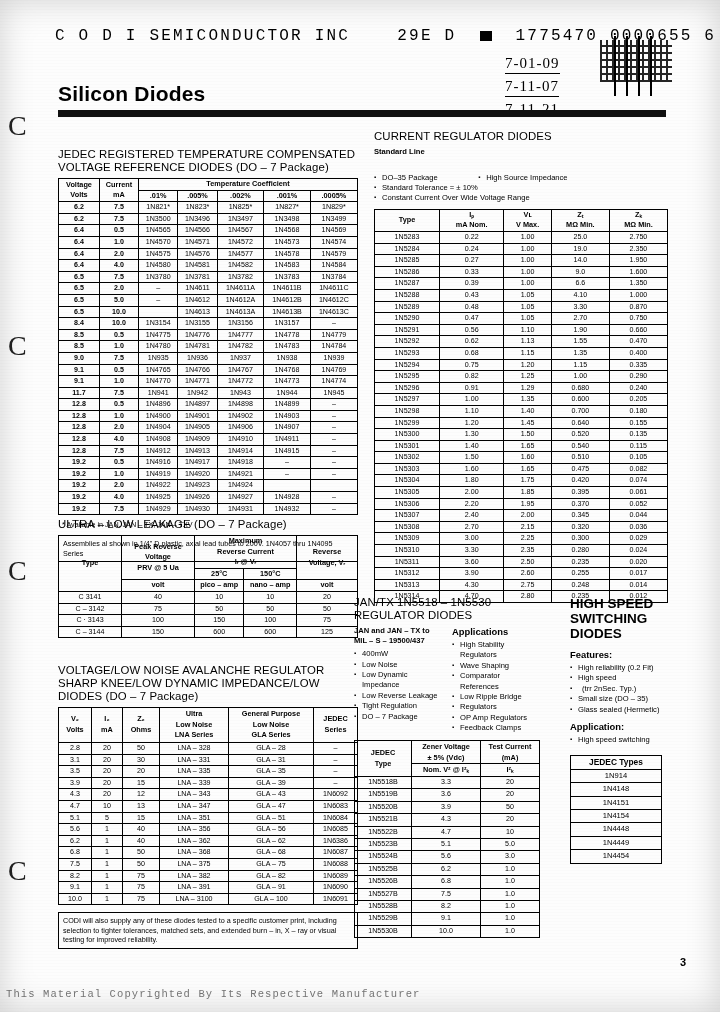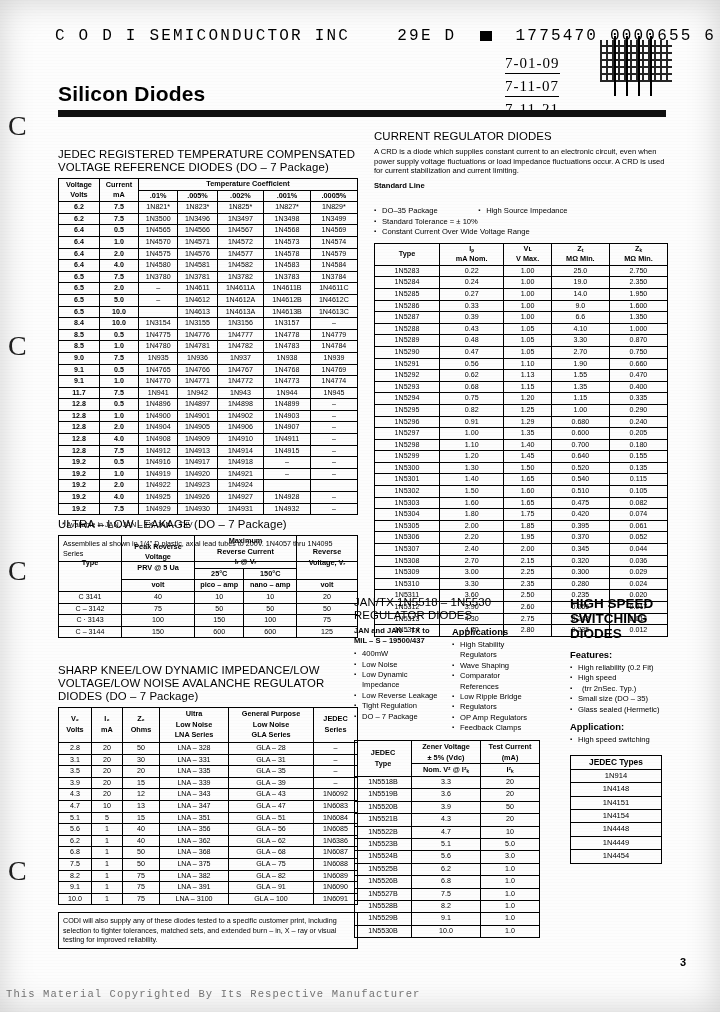--- a/index.html
+++ b/index.html
@@ -402,21 +402,20 @@
             <td>–</td>
           </tr>
         </tbody>
     </table>
     <div class="star">* Available in JAN, JAN – TX, JAN – TXV</div>
     <div class="note">Assemblies al shown in 1/4" D plastic, axial lead tubes to 200V. 1N4057 thru 1N4095 Series</div>
   </div>
 
   <div id="crd">
     <div class="h2 sec-t">CURRENT REGULATOR DIODES</div>
-    <div class="body" style="margin-bottom:5px">A CRD is a diode which supplies constant current to an electronic circuit, even when power supply voltage fluctuations or load impedance fluctuations occur. A CRD is used for current stabilization and current limiting.</div>
     <div class="body" style="font-weight:bold;margin-bottom:16px">Standard Line</div>
     <ul class="bul" style="margin-bottom:5px">
       <li style="display:inline-block;width:94px">DO–35 Package</li>
       <li style="display:inline-block;width:140px">High Source Impedance</li>
       <li>Standard Tolerance = ± 10%</li>
       <li>Constant Current Over Wide Voltage Range</li>
     </ul>
     <table class="tb" id="crdtbl">
       <thead>
         <tr>
@@ -730,22 +729,22 @@
             <td>600</td>
             <td>600</td>
             <td>125</td>
           </tr>
         </tbody>
     </table>
   </div>
 
   <div id="skn">
     <div class="h2 sec-t">
+      <div>VOLTAGE/LOW NOISE AVALANCHE REGULATOR</div>
       <div>SHARP KNEE/LOW DYNAMIC IMPEDANCE/LOW</div>
-      <div>VOLTAGE/LOW NOISE AVALANCHE REGULATOR</div>
       <div>DIODES (DO – 7 Package)</div>
     </div>
     <table class="tb" id="skntbl">
       <thead>
         <tr>
           <th style="width:32px;height:34px">
             <div>V₂</div>
             <div>Volts</div>
           </th>
           <th style="width:30px">

